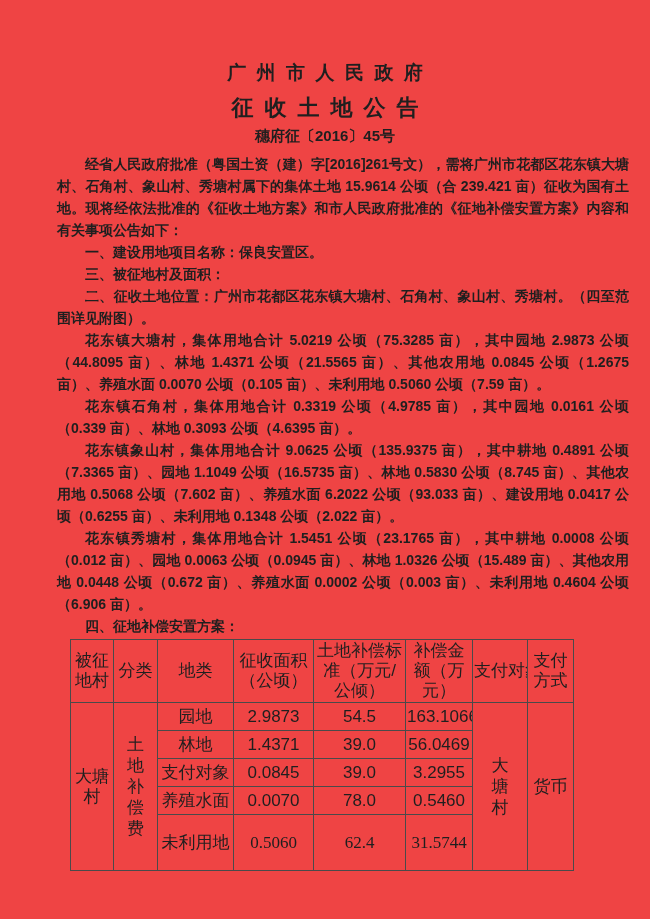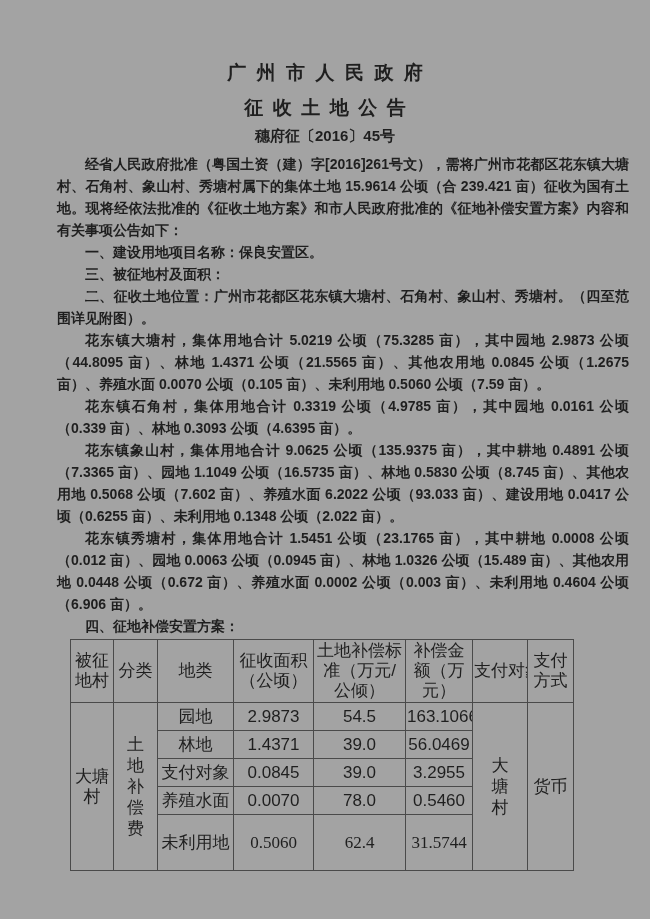--- a/index.html
+++ b/index.html
@@ -5,39 +5,39 @@
   html, body {
     margin: 0;
     padding: 0;
     background: #ffffff;
   }
   .page {
     position: relative;
     width: 650px;
     height: 919px;
     box-sizing: border-box;
-    background: #a3a3a3;
+    background: #ef4444;
     color: #1f1f1f;
     font-family: "Liberation Sans", sans-serif;
     padding-top: 60px;
     overflow: hidden;
   }
   .org-title {
     margin: 0;
     text-align: center;
     font-size: 19px;
     font-weight: 700;
     letter-spacing: 0.55em;
     padding-left: 0.55em;
     line-height: 26px;
   }
   .doc-title {
     margin: 9px 0 0 0;
     text-align: center;
-    font-size: 19px;
+    font-size: 22px;
     font-weight: 700;
     letter-spacing: 0.5em;
     padding-left: 0.5em;
     line-height: 26px;
   }
   .doc-number {
     margin-top: 7px;
     text-align: center;
     font-size: 15px;
     font-weight: 700;

